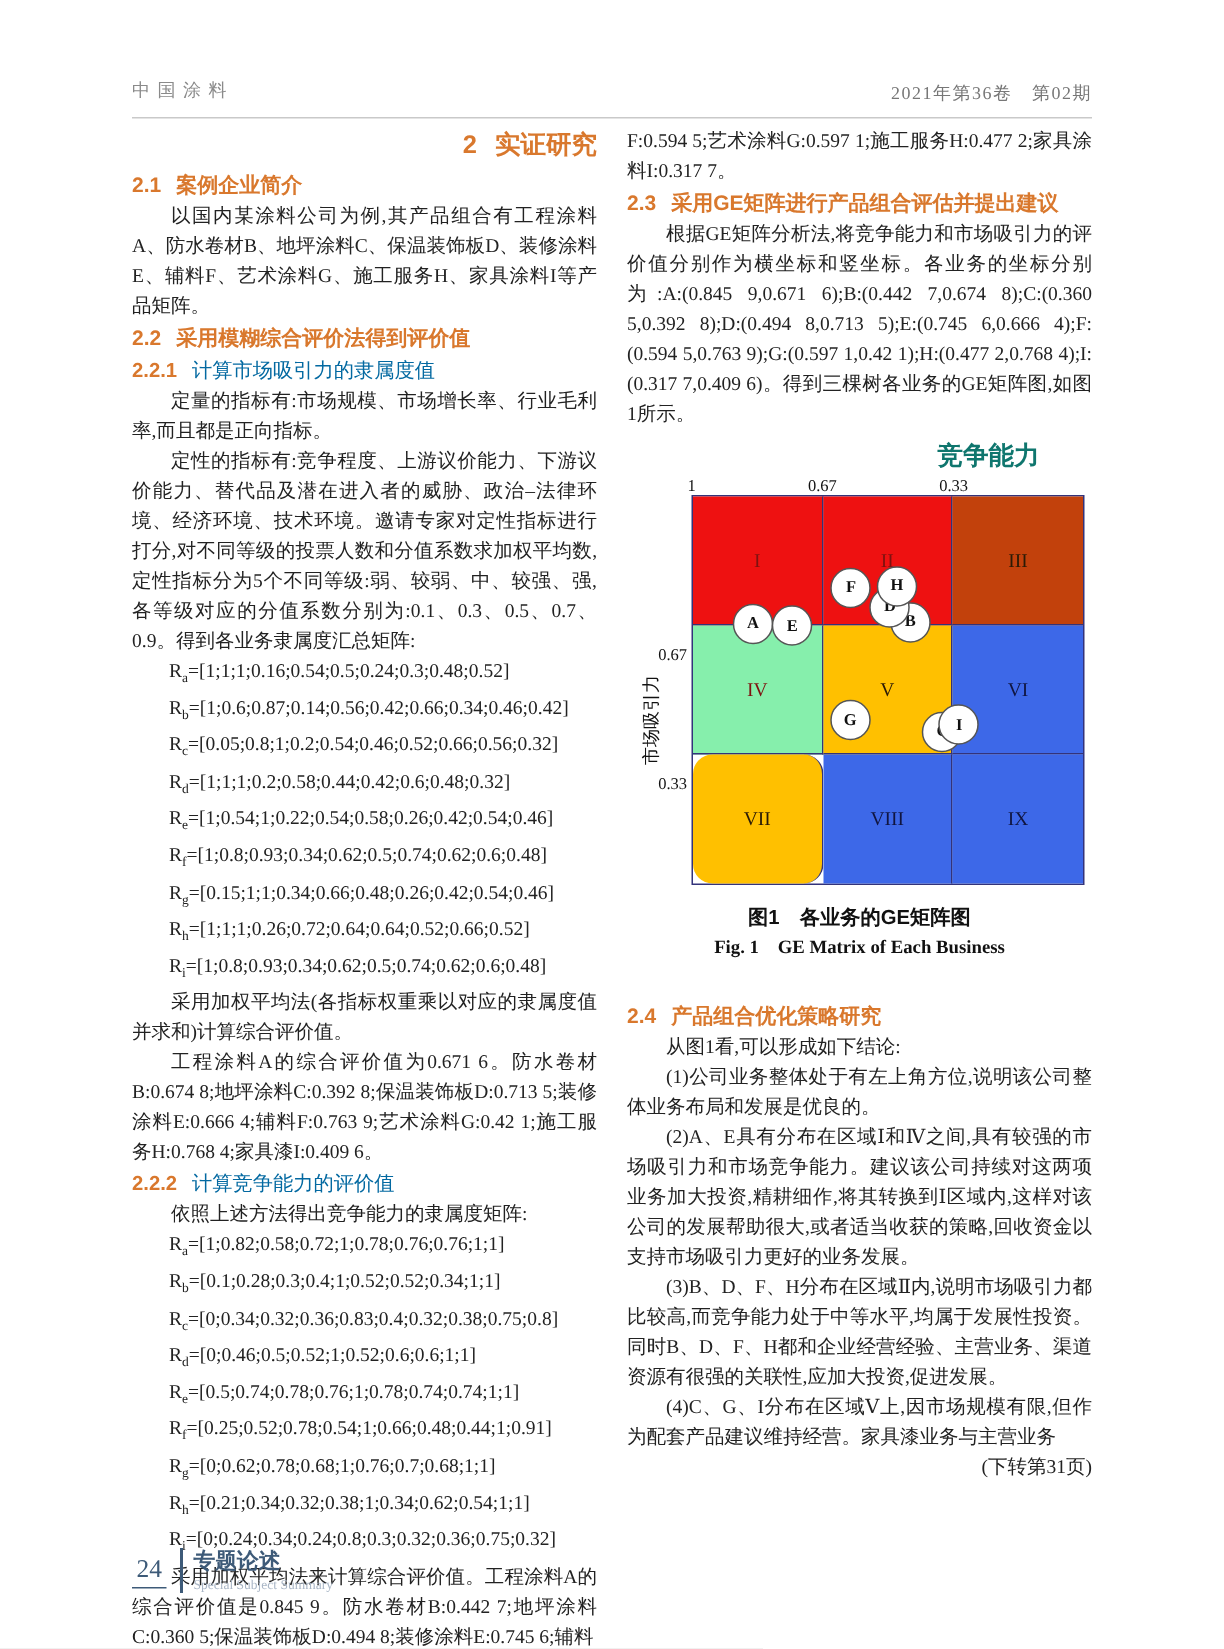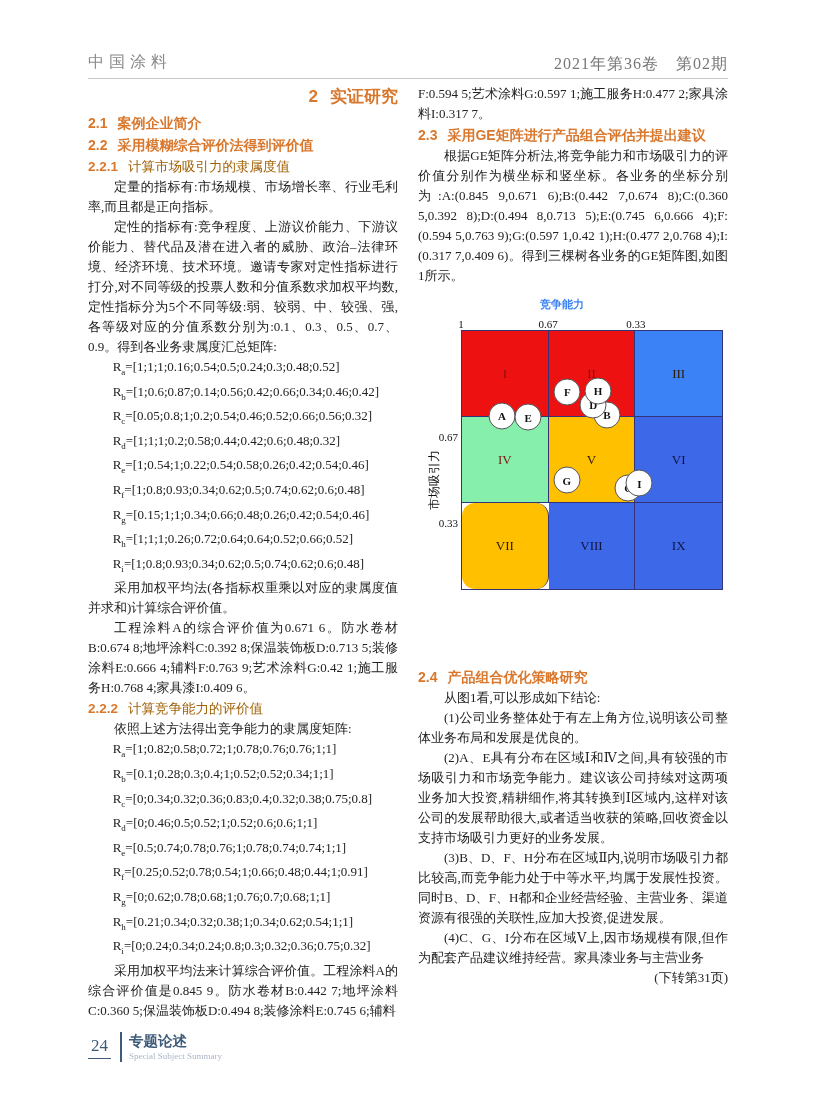--- a/index.html
+++ b/index.html
@@ -2,48 +2,48 @@
 <html><head>
 <meta charset="utf-8">
 <title>中国涂料</title>
 <style>
   html,body{margin:0;padding:0;background:#e8e8e8;}
   .page{position:relative;width:816px;height:1099px;background:#ffffff;margin:0 auto;
         font-family:"Liberation Serif","DejaVu Serif",serif;color:#222;overflow:hidden;}
   
   .pg-header{position:absolute;left:88px;top:52px;width:640px;height:20px;
              border-bottom:1px solid #c9c9c9;padding-bottom:6px;
-             font-family:"Liberation Serif",serif;font-size:16px;color:#8a8a8a;}
+             font-family:"Liberation Serif",serif;font-size:12px;color:#8a8a8a;}
   .pg-header .journal{letter-spacing:5px;}
   .pg-header .issue{position:absolute;right:0;top:2px;color:#777;letter-spacing:1px;}
   
   .col{position:absolute;top:84px;width:310px;font-size:13px;line-height:20px;}
   .col-left{left:88px;}
   .col-right{left:418px;}
   
   .h1{font-family:"Liberation Sans",sans-serif;font-weight:bold;color:#d9782d;
       font-size:17px;line-height:26px;margin:0 0 2px 0;text-align:right;}
   .h1 .num{margin-right:12px;}
   .h2{font-family:"Liberation Sans",sans-serif;font-weight:bold;color:#d9782d;
       font-size:14px;line-height:22px;margin:0;}
   .h2 .num{margin-right:10px;}
   .h3{font-size:13.5px;line-height:21px;margin:0;font-weight:normal;}
   .h3 .num{font-family:"Liberation Sans",sans-serif;font-weight:bold;color:#d9782d;margin-right:10px;}
-  .h3 .t{color:#a16207;}
+  .h3 .t{color:#0369a1;}
   
   .p{margin:0;text-indent:2em;text-align:justify;}
   .p.noindent{text-indent:0;}
   .turn{margin:0;text-align:right;}
   
   .formula{padding-left:1.9em;line-height:20px;white-space:nowrap;font-size:13px;}
   .formula sub{font-size:9px;}
   
   .ge-figure{position:relative;margin:8px 0 0 0;padding:0;height:346px;}
-  .axis-title-x{width:262px;margin-left:13px;text-align:center;height:20px;line-height:20px;
-                font-family:"Liberation Sans",sans-serif;font-weight:bold;font-size:11px;color:#3b82f6;}
+  .axis-title-x{width:262px;margin-left:13px;text-align:right;height:20px;line-height:20px;
+                font-family:"Liberation Sans",sans-serif;font-weight:bold;font-size:17px;color:#0f766e;}
   .x-ticks{position:relative;height:16px;margin-left:43px;width:262px;font-size:11px;color:#111;}
   .x-tick{position:absolute;top:0;transform:translateX(-50%);}
   .plot{position:relative;margin-left:43px;width:262px;height:260px;
         display:grid;grid-template-columns:repeat(3,1fr);grid-template-rows:repeat(3,1fr);
         border:1px solid #33337a;box-sizing:border-box;}
   .cell{position:relative;border-right:1px solid #33337a;border-bottom:1px solid #33337a;
         display:flex;align-items:center;justify-content:center;}
   .cell:nth-child(3n){border-right:none;}
   .cell:nth-child(n+7){border-bottom:none;}
   .roman{font-family:"Liberation Serif",serif;font-size:13px;}
@@ -74,20 +74,21 @@
 <div class="page">
 
   <div class="pg-header">
     <span class="journal">中国涂料</span>
     <span class="issue">2021年第36卷　第02期</span>
   </div>
 
   <div class="col col-left">
     <h1 class="h1"><span class="num">2</span><span>实证研究</span></h1>
     <h2 class="h2"><span class="num">2.1</span><span>案例企业简介</span></h2>
+    <p class="p">以国内某涂料公司为例,其产品组合有工程涂料A、防水卷材B、地坪涂料C、保温装饰板D、装修涂料E、辅料F、艺术涂料G、施工服务H、家具涂料I等产品矩阵。</p>
     <h2 class="h2"><span class="num">2.2</span><span>采用模糊综合评价法得到评价值</span></h2>
     <h3 class="h3"><span class="num">2.2.1</span><span class="t">计算市场吸引力的隶属度值</span></h3>
     <p class="p">定量的指标有:市场规模、市场增长率、行业毛利率,而且都是正向指标。</p>
     <p class="p">定性的指标有:竞争程度、上游议价能力、下游议价能力、替代品及潜在进入者的威胁、政治–法律环境、经济环境、技术环境。邀请专家对定性指标进行打分,对不同等级的投票人数和分值系数求加权平均数,定性指标分为5个不同等级:弱、较弱、中、较强、强,各等级对应的分值系数分别为:0.1、0.3、0.5、0.7、0.9。得到各业务隶属度汇总矩阵:</p>
 
     <div class="formula"><span>R</span><sub>a</sub><span>=[1;1;1;0.16;0.54;0.5;0.24;0.3;0.48;0.52]</span></div>
     <div class="formula"><span>R</span><sub>b</sub><span>=[1;0.6;0.87;0.14;0.56;0.42;0.66;0.34;0.46;0.42]</span></div>
     <div class="formula"><span>R</span><sub>c</sub><span>=[0.05;0.8;1;0.2;0.54;0.46;0.52;0.66;0.56;0.32]</span></div>
     <div class="formula"><span>R</span><sub>d</sub><span>=[1;1;1;0.2;0.58;0.44;0.42;0.6;0.48;0.32]</span></div>
     <div class="formula"><span>R</span><sub>e</sub><span>=[1;0.54;1;0.22;0.54;0.58;0.26;0.42;0.54;0.46]</span></div>
@@ -131,21 +132,21 @@
         </div>
       <span class="y-tick" style="top:142.7px">0.67</span>
       <span class="y-tick" style="top:229.3px">0.33</span>
       <div class="plot" id="plot">
           <div class="cell" style="background: rgb(238, 17, 17);">
             <span class="roman" style="color: rgb(126, 18, 16);">I</span>
           </div>
           <div class="cell" style="background: rgb(238, 17, 17);">
             <span class="roman" style="color: rgb(126, 18, 16);">II</span>
           </div>
-          <div class="cell" style="background: #3b82f6;">
+          <div class="cell" style="background: #c2410c;">
             <span class="roman" style="color: rgb(43, 27, 6);">III</span>
           </div>
           <div class="cell" style="background: #86efac;">
             <span class="roman" style="color: rgb(126, 18, 16);">IV</span>
           </div>
           <div class="cell" style="background: rgb(255, 192, 0);">
             <span class="roman" style="color: rgb(43, 27, 6);">V</span>
           </div>
           <div class="cell" style="background: rgb(61, 104, 232);">
             <span class="roman" style="color: rgb(16, 21, 64);">VI</span>
@@ -162,20 +163,24 @@
           <div class="bubble" style="left: 15.41%; top: 32.84%;">A</div>
           <div class="bubble" style="left: 55.73%; top: 32.52%;">B</div>
           <div class="bubble" style="left: 63.95%; top: 60.72%;">C</div>
           <div class="bubble" style="left: 50.52%; top: 28.65%;">D</div>
           <div class="bubble" style="left: 25.44%; top: 33.36%;">E</div>
           <div class="bubble" style="left: 40.55%; top: 23.61%;">F</div>
           <div class="bubble" style="left: 40.29%; top: 57.9%;">G</div>
           <div class="bubble" style="left: 52.28%; top: 23.16%;">H</div>
           <div class="bubble" style="left: 68.23%; top: 59.04%;">I</div>
         </div>
+      <figcaption class="fig-caption">
+        <div class="zh">图1　各业务的GE矩阵图</div>
+        <div class="en">Fig. 1　GE Matrix of Each Business</div>
+      </figcaption>
     </figure>
 
     <h2 class="h2 mt"><span class="num">2.4</span><span>产品组合优化策略研究</span></h2>
     <p class="p">从图1看,可以形成如下结论:</p>
     <p class="p">(1)公司业务整体处于有左上角方位,说明该公司整体业务布局和发展是优良的。</p>
     <p class="p">(2)A、E具有分布在区域Ⅰ和Ⅳ之间,具有较强的市场吸引力和市场竞争能力。建议该公司持续对这两项业务加大投资,精耕细作,将其转换到Ⅰ区域内,这样对该公司的发展帮助很大,或者适当收获的策略,回收资金以支持市场吸引力更好的业务发展。</p>
     <p class="p">(3)B、D、F、H分布在区域Ⅱ内,说明市场吸引力都比较高,而竞争能力处于中等水平,均属于发展性投资。同时B、D、F、H都和企业经营经验、主营业务、渠道资源有很强的关联性,应加大投资,促进发展。</p>
     <p class="p">(4)C、G、I分布在区域Ⅴ上,因市场规模有限,但作为配套产品建议维持经营。家具漆业务与主营业务</p>
     <p class="turn">(下转第31页)</p>
   </div>

